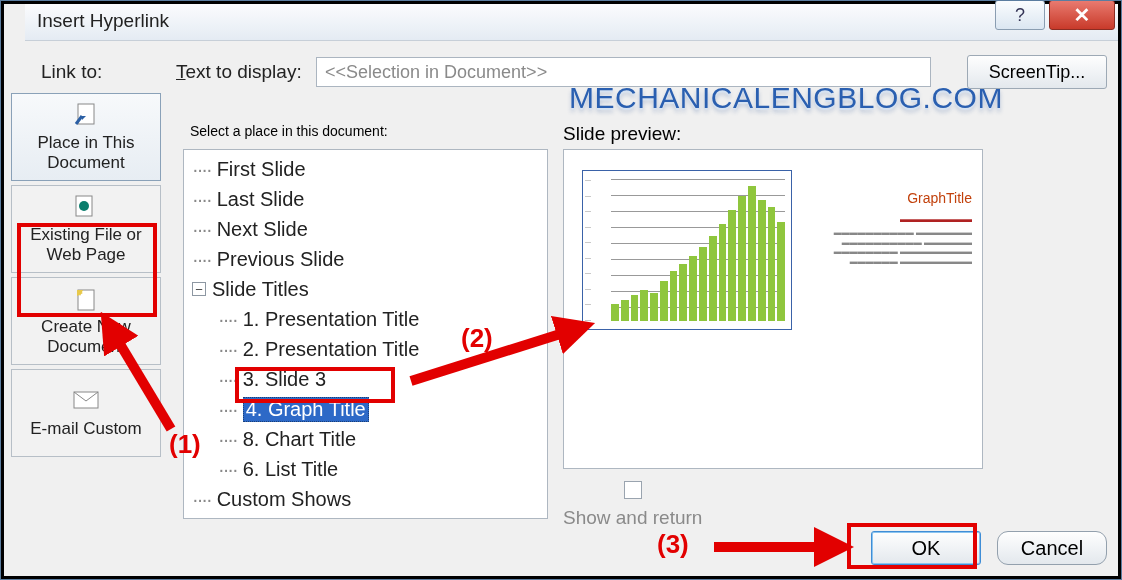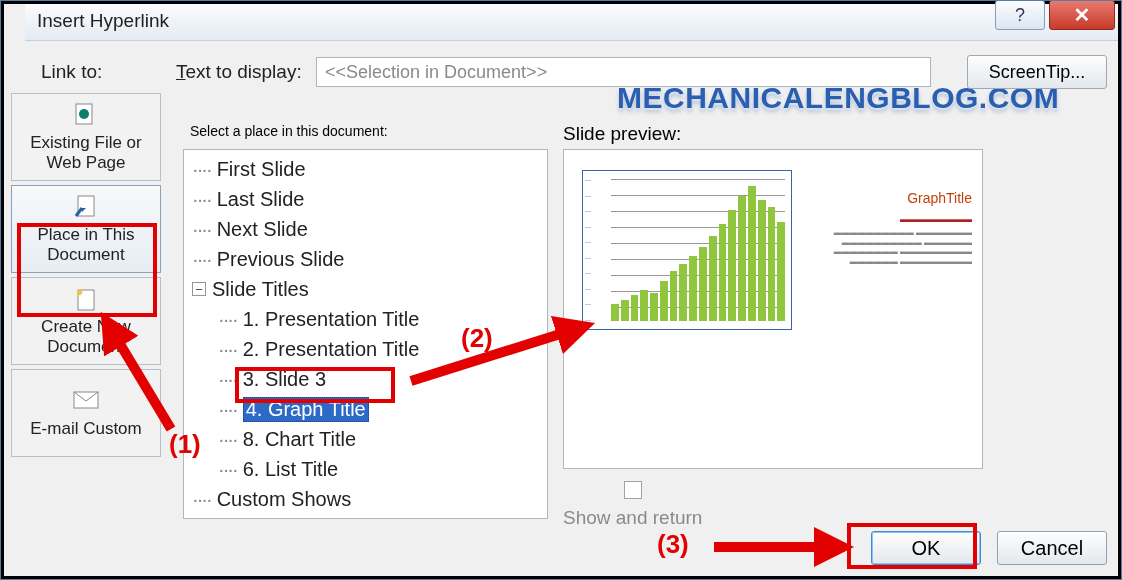--- a/index.html
+++ b/index.html
@@ -36,22 +36,22 @@
   .tb-close {
     width: 66px; height:30px;
     background: linear-gradient(#e97a6f,#c83a2a);
     border:1px solid #8b2c22; border-radius:3px;
     color:#fff; font-size:20px; font-weight:bold;
     display:flex; align-items:center; justify-content:center;
     margin-right:6px; cursor:pointer; position:relative; top:-1px;
   }
   
   .watermark {
-    position:absolute; top:80px; left:616px;
-    font-size:30px; font-weight:700;
+    position:absolute; top:80px; left:568px;
+    font-size:30px; font-weight:400;
     color:#2a5fb0;
     text-shadow: 0 2px 0 #d6e2f1, 0 4px 4px rgba(40,80,150,.3);
     letter-spacing:.5px;
   }
   
   .body-area {
     position:absolute; top:50px; left:10px; right:10px; bottom:10px;text-decoration:underline;
   }
   .linkto-label {
     position:absolute; top:10px; left:30px; font-size:19px; color:#222;
@@ -138,21 +138,21 @@
     font-size:19px; color:#8a8a8a; gap:8px;flex-direction:column;
   }
   .showreturn .chk { width:18px; height:18px; border:1px solid #9aa4af; background:#fff;}
   .ok-btn, .cancel-btn {
     position:absolute; bottom:4px; height:34px; width:110px;
     border:1px solid #93a0ad; border-radius:3px;
     background:linear-gradient(#fefefe,#e3e8ed);
     font-size:20px; cursor:pointer;
   }
   .ok-btn { right:130px; border:1px solid #3f8dd6; box-shadow: inset 0 0 0 1px #8bc4ef;}
-  .cancel-btn { right:4px;}
+  .cancel-btn { right:4px;border-radius:11px;}
   
   .redbox { position:absolute; border:4px solid #e20000; pointer-events:none;}
   .redtxt { position:absolute; color:#e20000; font-size:26px; font-weight:700;}
   .arrow { position:absolute; }
   .arrow svg { overflow:visible; }
   .arrowfill { fill:#e20000; }
   .arrowstroke { stroke:#e20000; stroke-width:10; }
   
   .crop { position:absolute; inset:0; border:3px solid #000; pointer-events:none;}
 </style>
@@ -173,38 +173,38 @@
         </div>
     </div>
   </div>
 
   <div class="watermark">MECHANICALENGBLOG.COM</div>
 
   <div class="body-area">
     <div class="linkto-label">Link to:</div>
 
     <div class="sidebar">
-      <div class="side-btn">
-        <span class="icn">
-          <svg width="26" height="26">
-              <rect x="3" y="2" width="16" height="20" fill="#fff" stroke="#888"></rect>
-              <circle cx="11" cy="12" r="5" fill="#0a7d6c"></circle>
-            </svg>
-        </span>
-        <span>Existing File or Web Page</span>
-      </div>
       <div class="side-btn side-selected">
         <span class="icn">
           <svg width="26" height="26">
               <rect x="5" y="2" width="16" height="20" fill="#fff" stroke="#888"></rect>
               <path d="M3 22 L9 14" stroke="#2b5fa4" stroke-width="3"></path>
               <polygon points="9,14 13,14 9,18" fill="#2b5fa4"></polygon>
             </svg>
         </span>
         <span>Place in This Document</span>
+      </div>
+      <div class="side-btn">
+        <span class="icn">
+          <svg width="26" height="26">
+              <rect x="3" y="2" width="16" height="20" fill="#fff" stroke="#888"></rect>
+              <circle cx="11" cy="12" r="5" fill="#0a7d6c"></circle>
+            </svg>
+        </span>
+        <span>Existing File or Web Page</span>
       </div>
       <div class="side-btn">
         <span class="icn">
           <svg width="26" height="26">
               <rect x="5" y="4" width="16" height="20" fill="#fff" stroke="#888"></rect>
               <polygon points="4,4 10,4 7,10" fill="#e8c94a"></polygon>
               <polygon points="4,4 4,10 10,7" fill="#e8c94a"></polygon>
             </svg>
         </span>
         <span>Create New Document</span>

